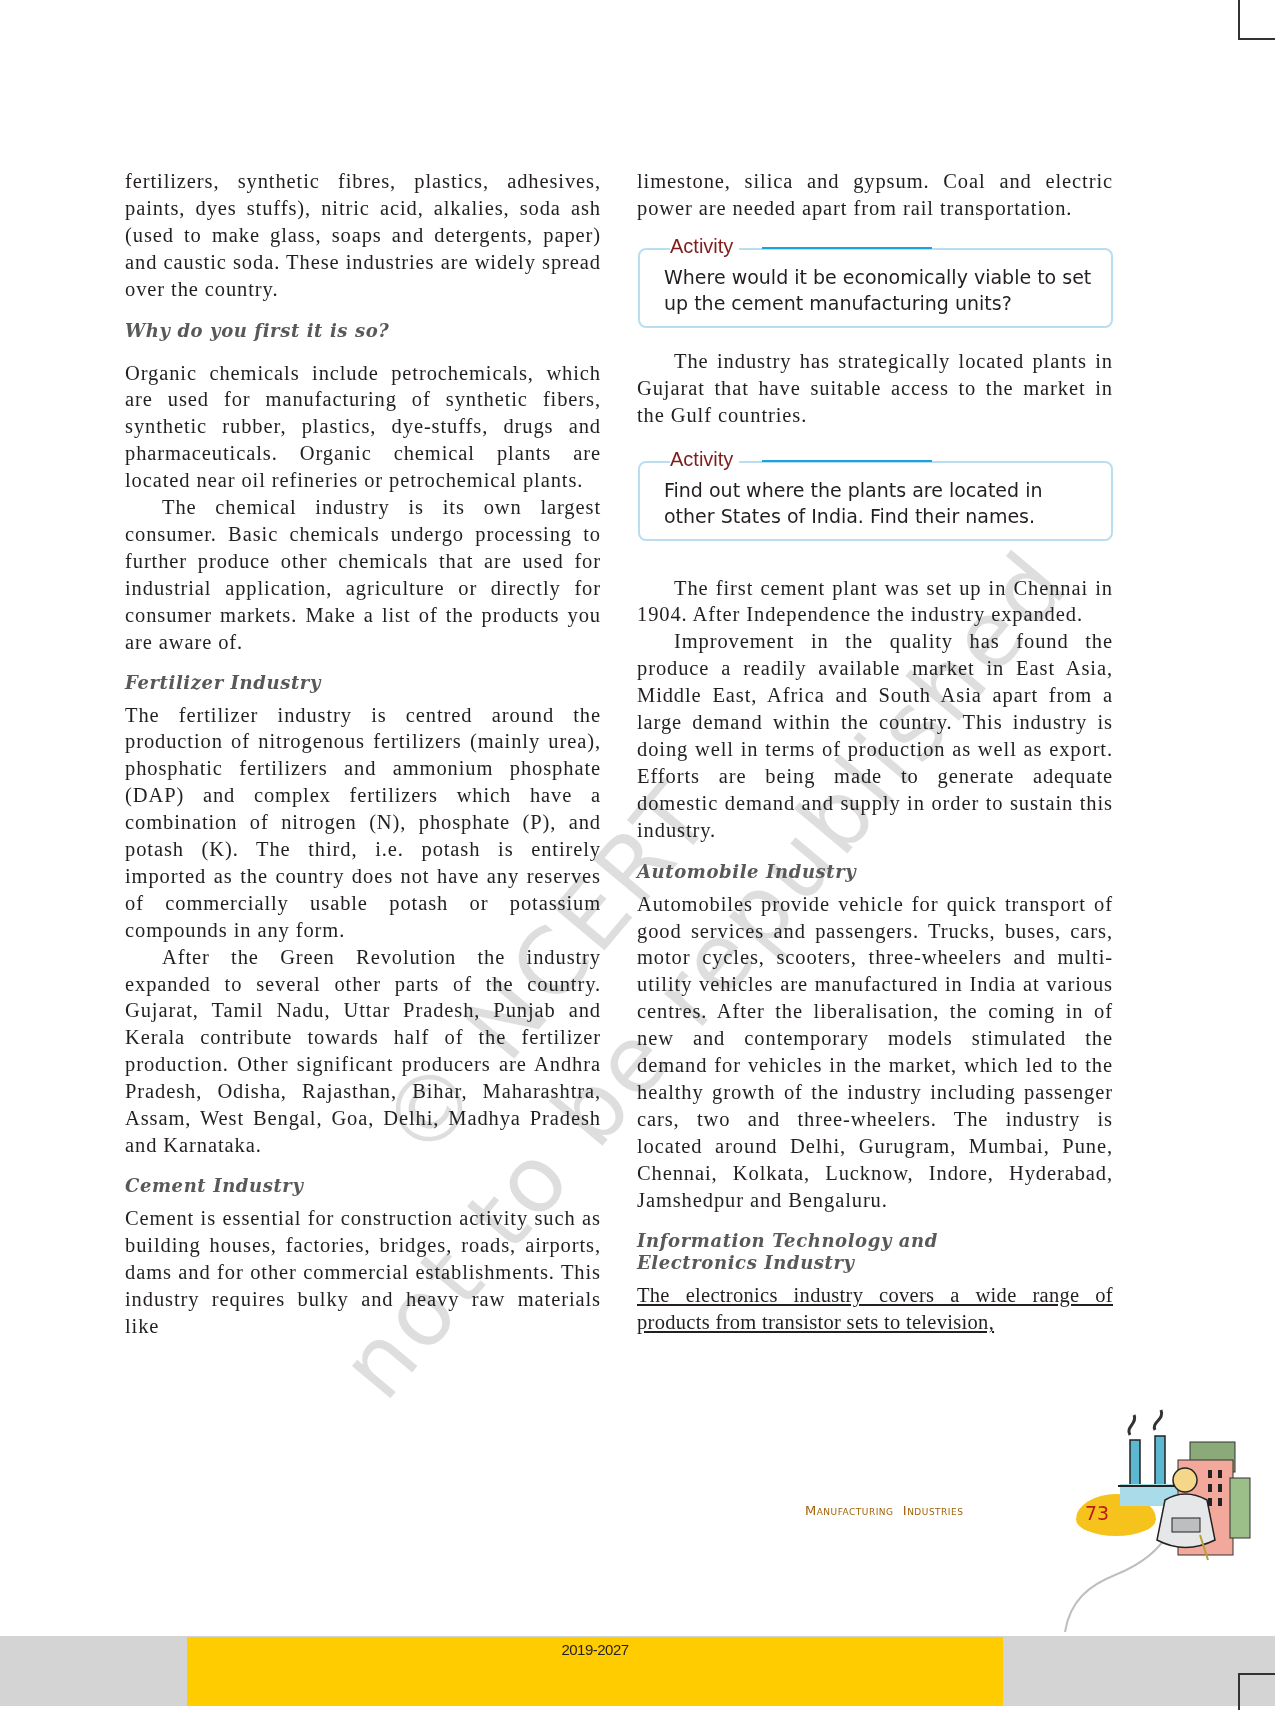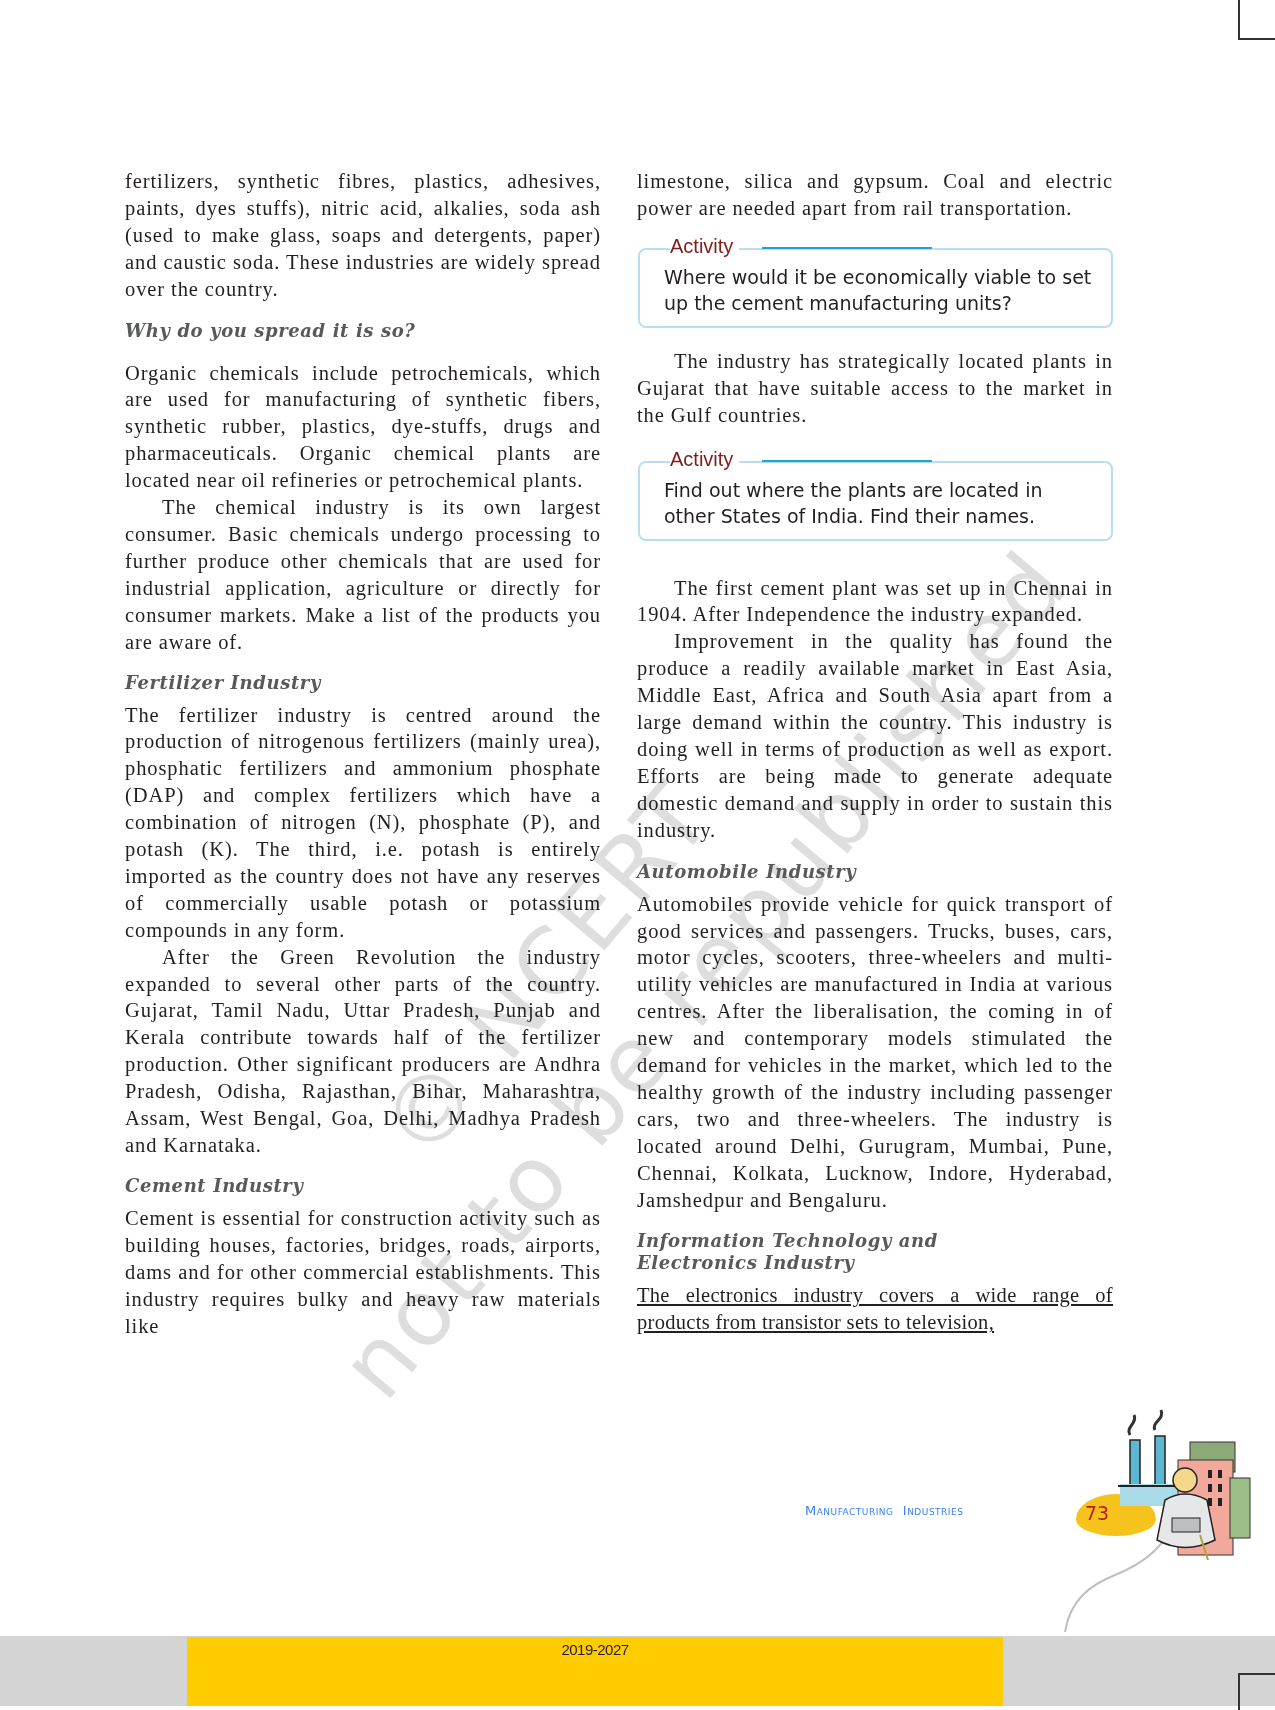--- a/index.html
+++ b/index.html
@@ -48,21 +48,21 @@
     .watermark {
       position: absolute; color: rgba(0,0,0,0.13);
       font-family: "DejaVu Sans", sans-serif; white-space: nowrap;
       transform-origin: left top; pointer-events: none;
     }
     .wm1 { left: 360px; top: 1110px; font-size: 92px; transform: rotate(-50deg); letter-spacing: 4px; }
     .wm2 { left: 320px; top: 1350px; font-size: 92px; transform: rotate(-50deg); letter-spacing: 4px; }
 
     .footer-title {
       position: absolute; left: 805px; top: 1503px; font-family: "DejaVu Sans", sans-serif;
-      color: #3b82f6; font-size: 13px; letter-spacing: 0.5px; font-variant: small-caps;
+      color: #a16207; font-size: 13px; letter-spacing: 0.5px; font-variant: small-caps;
     }
     .page-badge {
       position: absolute; left: 1076px; top: 1494px; width: 80px; height: 42px;
       background: #f5c31c; border-radius: 50% 50% 50% 50% / 60% 60% 40% 40%;
     }
     .page-num {
       position: absolute; left: 1085px; top: 1502px; font-family: "DejaVu Sans", sans-serif;
       font-size: 19px; color: #b91c1c;
     }
     .illustration { position: absolute; left: 1060px; top: 1400px; width: 215px; height: 240px; }
@@ -77,21 +77,21 @@
 </head>
 <body>
 
 <div class="crop crop-tr"></div>
 
 <div class="watermark wm1">© NCERT</div>
 <div class="watermark wm2">not to be republished</div>
 
 <div class="col col-left">
   <p class="p">fertilizers, synthetic fibres, plastics, adhesives, paints, dyes stuffs), nitric acid, alkalies, soda ash (used to make glass, soaps and detergents, paper) and caustic soda.  These industries are widely spread over the country.</p>
-  <p class="h" style="margin-top:17px;">Why do you spread it is so?</p>
+  <p class="h" style="margin-top:17px;">Why do you first it is so?</p>
   <p class="p" style="margin-top:18px;">Organic chemicals include petrochemicals, which are used for manufacturing of synthetic fibers, synthetic rubber, plastics, dye-stuffs, drugs and pharmaceuticals. Organic chemical plants are located near oil refineries or petrochemical plants.</p>
   <p class="p indent">The chemical industry is its own largest consumer. Basic chemicals undergo processing to further produce other chemicals that are used for industrial application, agriculture or directly for consumer markets.  Make a list of the products you are aware of.</p>
   <p class="h" style="margin-top:16px;">Fertilizer Industry</p>
   <p class="p" style="margin-top:8px;">The fertilizer industry is centred around the production of nitrogenous fertilizers (mainly urea), phosphatic fertilizers and ammonium phosphate (DAP) and complex fertilizers which have a combination of nitrogen (N), phosphate (P), and potash (K). The third, i.e. potash is entirely imported as the country does not have any reserves of commercially usable potash or potassium compounds in any form.</p>
   <p class="p indent">After the Green Revolution the industry expanded to several other parts of the country. Gujarat, Tamil Nadu, Uttar Pradesh, Punjab and Kerala contribute towards half of the fertilizer production. Other significant producers are Andhra Pradesh, Odisha, Rajasthan, Bihar, Maharashtra, Assam, West Bengal, Goa, Delhi, Madhya Pradesh and Karnataka.</p>
   <p class="h" style="margin-top:16px;">Cement Industry</p>
   <p class="p" style="margin-top:8px;">Cement is essential for construction activity such as building houses, factories, bridges, roads, airports, dams and for other commercial establishments. This industry requires bulky and heavy raw materials like</p>
 </div>
 
 <div class="col col-right">

